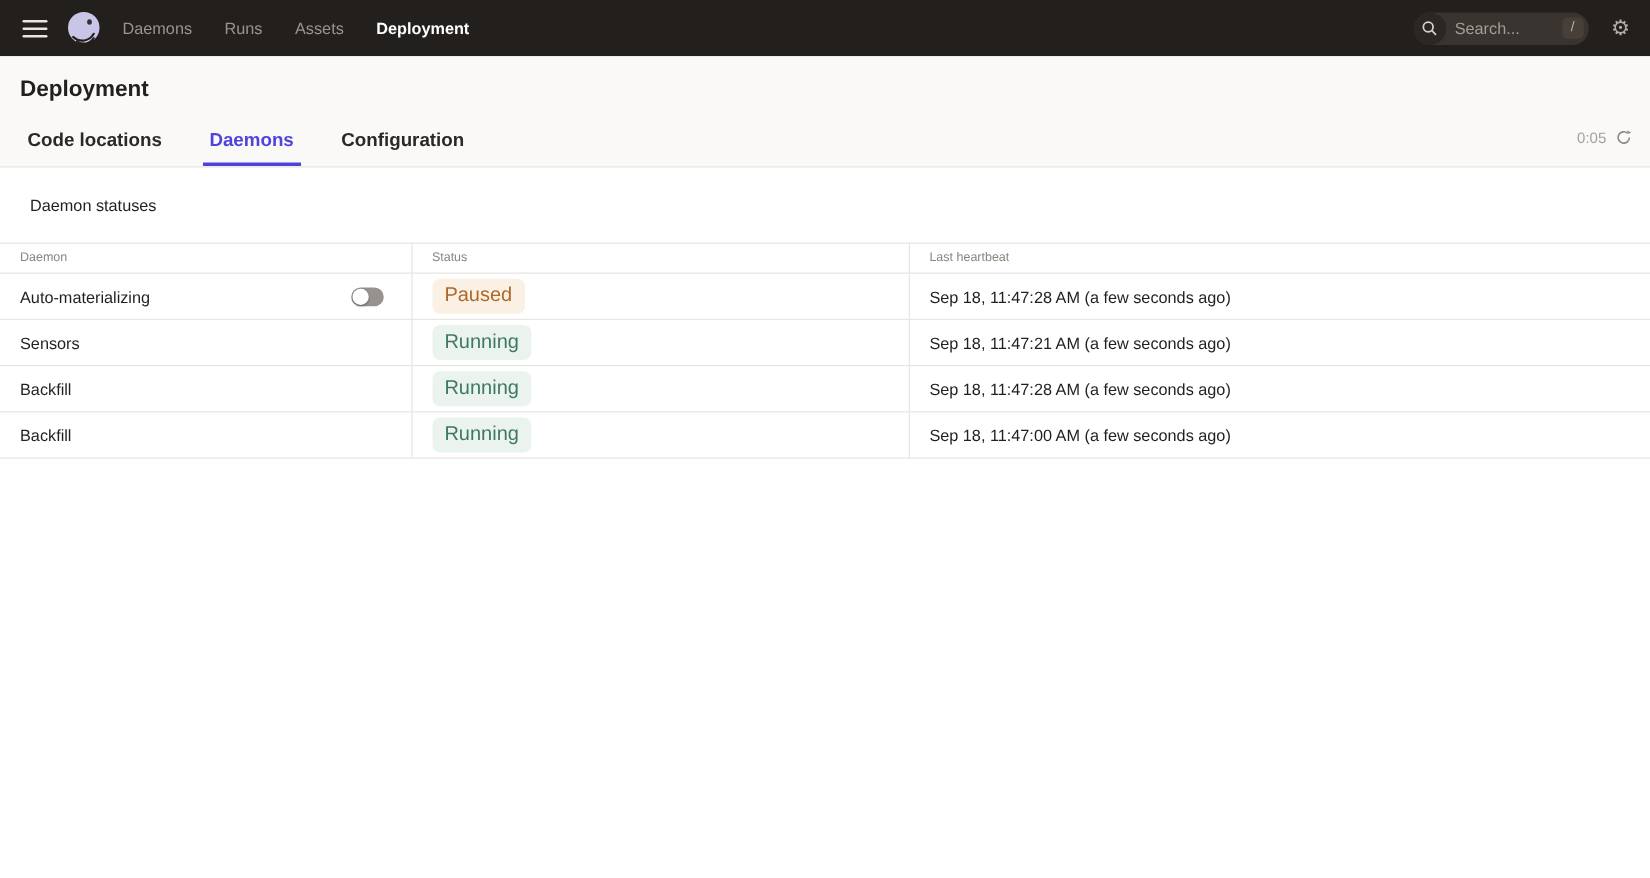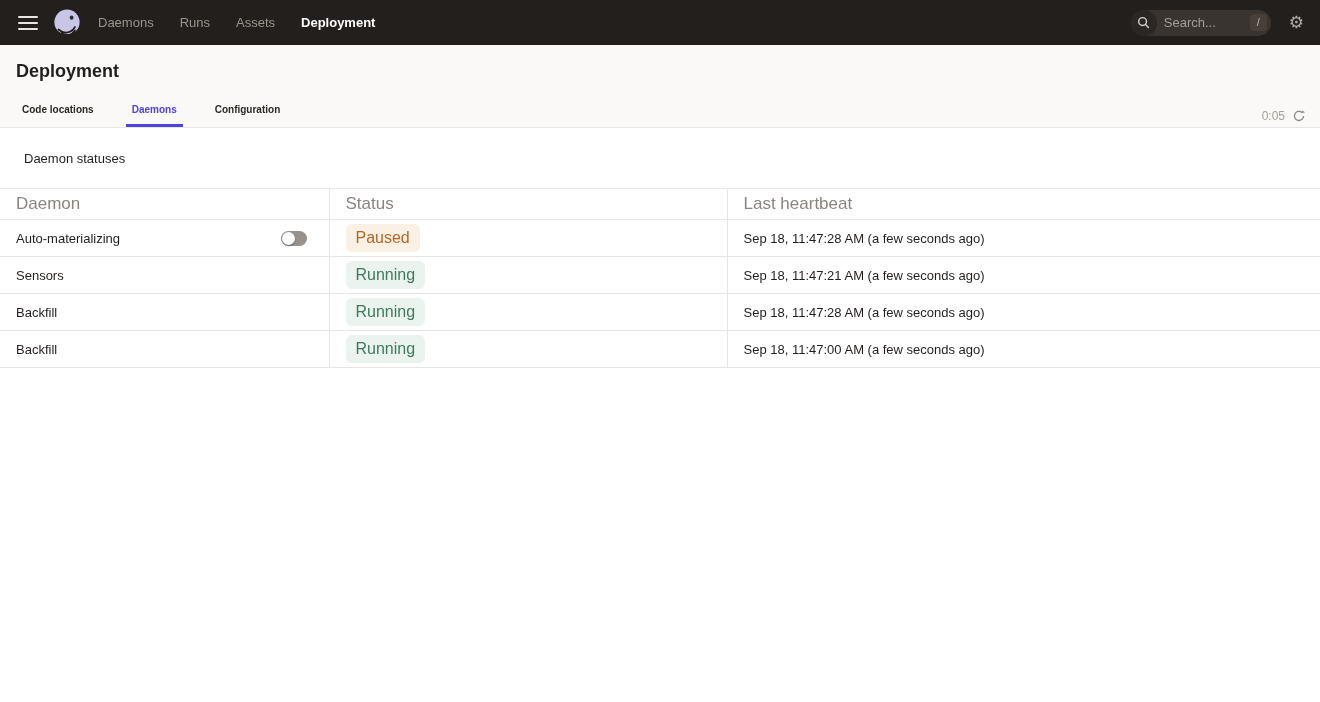--- a/index.html
+++ b/index.html
@@ -67,45 +67,45 @@
     position: relative;
     background: var(--header-bg, #faf9f7);
     border-bottom: 1px solid var(--border, #e8e6e2);
   }
   .page-title {
     margin: 0; padding: 16px 16px 0 16px;
     font-size: 18px; font-weight: 700; color: #221f1d;
   }
   .tabs { display: flex; gap: 26px; padding: 0 16px; margin-top: 21px; }
   .tab {
-    font-size: 10px; font-weight: 700; color: #2c2925;
+    font-size: 15px; font-weight: 700; color: #2c2925;
     padding-bottom: 12px; cursor: pointer; border: none; background: none;
   }
   .tab.active {
     color: var(--accent, #4f43dd);
     box-shadow: inset 0 -3px 0 var(--accent, #4f43dd);
     text-align: center;
   }
   .refresh-area {
-    position: absolute; right: 14px; bottom: 4px;
+    position: absolute; right: 14px; bottom: 16px;
     display: flex; align-items: center; gap: 7px;
     color: #a4a09a; font-size: 12px;
   }
   .refresh-btn { background: none; border: none; padding: 0; cursor: pointer; display: flex; }
 
   
   .section-title {
     margin: 8px; padding: 15px 16px 14px 16px;
     font-size: 13px; font-weight: 400; color: #221f1d;
   }
   table.daemon-table { width: 100%; border-collapse: collapse; table-layout: fixed; }
   .daemon-table th {
     border-top: 1px solid var(--border, #e8e6e2);
     border-bottom: 1px solid var(--border, #e8e6e2);
-    color: #8a857f; font-weight: 400; font-size: 17px;
+    color: #8a857f; font-weight: 400; font-size: 10px;
     text-align: left; padding: 5px 16px; height: 24px;
   }
   .daemon-table td {
     border-bottom: 1px solid var(--border, #e8e6e2);
     height: 37px; padding: 0 16px;
     font-size: 13px; color: #221f1d;
     vertical-align: middle;
   }
   .daemon-table th:not(:last-child),
   .daemon-table td:not(:last-child) { border-right: 1px solid var(--border, #e8e6e2); }

